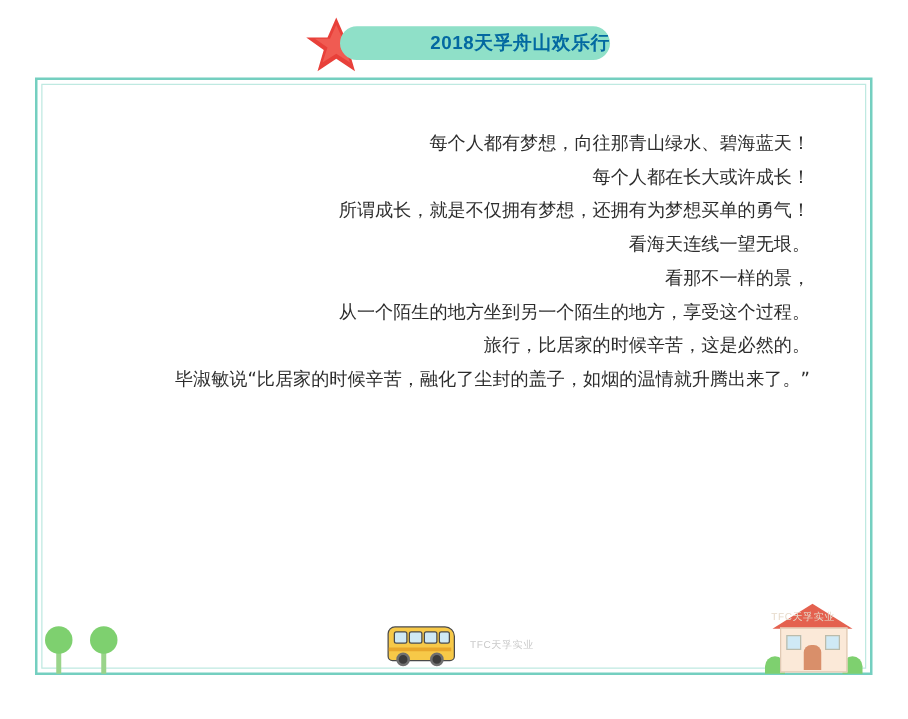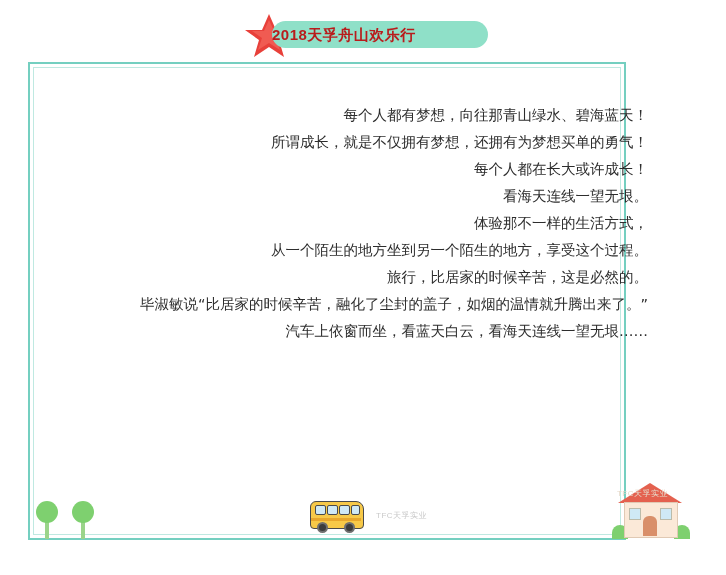--- a/index.html
+++ b/index.html
@@ -32,40 +32,40 @@
     background: #8fe0c8;
     border-radius: 14px;
   }
   .header-title {
     position: absolute;
     left: 272px;
     top: 11px;
     width: 216px;
     height: 27px;
     line-height: 27px;
-    text-align: left;
-    color: #b91c1c;
+    text-align: right;
+    color: #0369a1;
     font-size: 15px;
     font-weight: bold;
     letter-spacing: 0.5px;
   }
   .star-icon {
     position: absolute;
     left: 243px;
     top: 2px;
     width: 52px;
     height: 48px;
   }
 
   
   .card {
     position: absolute;
     left: 28px;
     top: 62px;
-    width: 598px;
+    width: 670px;
     height: 478px;
     border: 2px solid #74cfc0;
     background: #ffffff;
     box-sizing: border-box;
     padding-left: 47px;
   }
   .card-inner {
     position: absolute;
     left: 0;
     top: 0;
@@ -264,28 +264,27 @@
   </div>
   <div class="header-pill"></div>
   <div class="header-title">2018天孚舟山欢乐行</div>
 </div>
 
 <div class="card">
   <div class="card-inner"></div>
 
   <div class="poem">
     <span class="line">每个人都有梦想，向往那青山绿水、碧海蓝天！</span>
+    <span class="line">每个人都在长大或许成长！</span>
     <span class="line">所谓成长，就是不仅拥有梦想，还拥有为梦想买单的勇气！</span>
-    <span class="line">每个人都在长大或许成长！</span>
     <span class="line">看海天连线一望无垠。</span>
-    <span class="line">体验那不一样的生活方式，</span>
+    <span class="line">看那不一样的景，</span>
     <span class="line">从一个陌生的地方坐到另一个陌生的地方，享受这个过程。</span>
     <span class="line">旅行，比居家的时候辛苦，这是必然的。</span>
     <span class="line">毕淑敏说“比居家的时候辛苦，融化了尘封的盖子，如烟的温情就升腾出来了。”</span>
-    <span class="line">汽车上依窗而坐，看蓝天白云，看海天连线一望无垠……</span>
   </div>
 </div>
 
 <div class="scenery">
 
   <div class="tree t1">
     <div class="trunk"></div>
     <div class="crown"></div>
   </div>
   <div class="tree t2">

